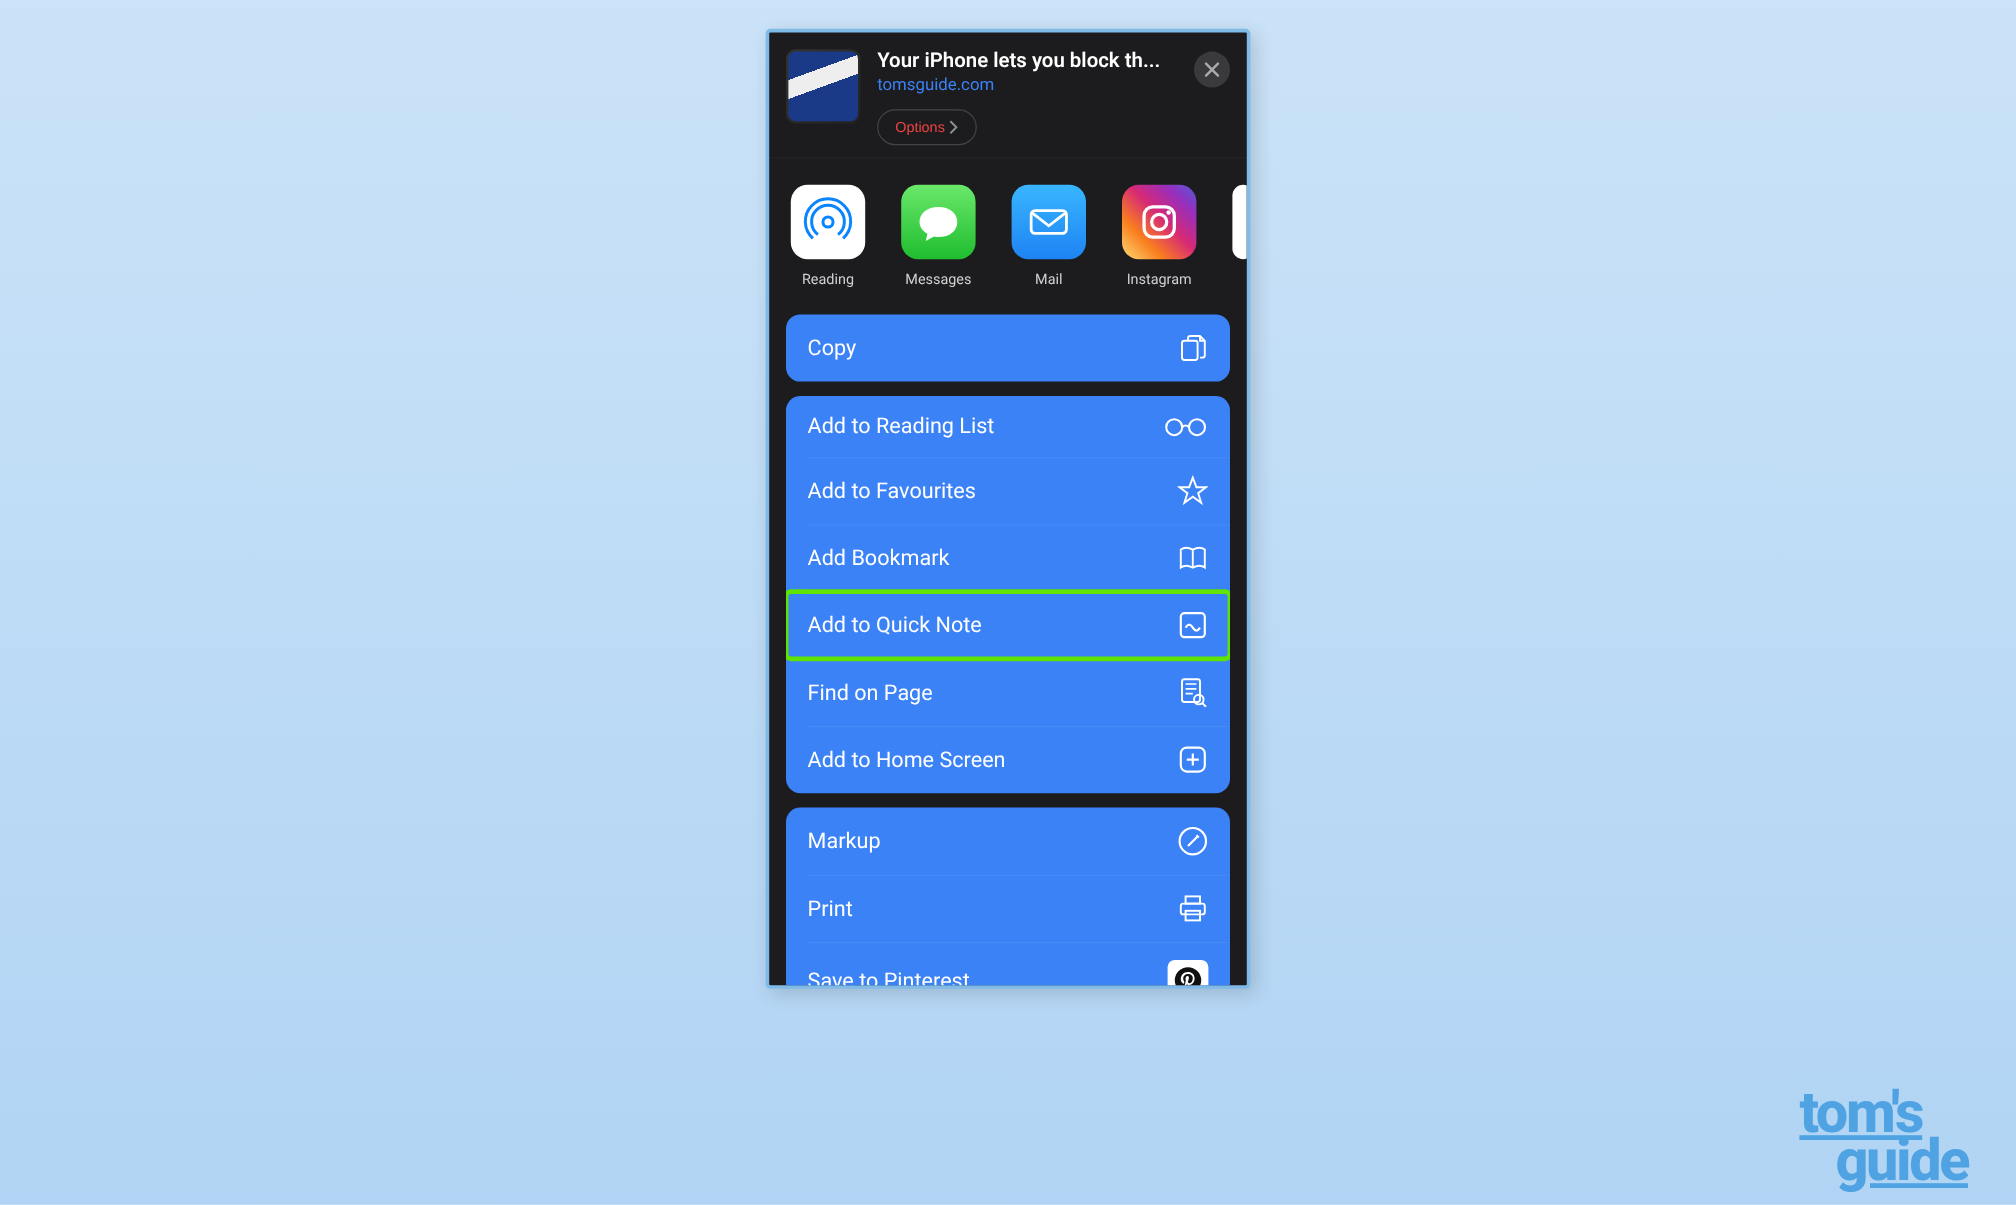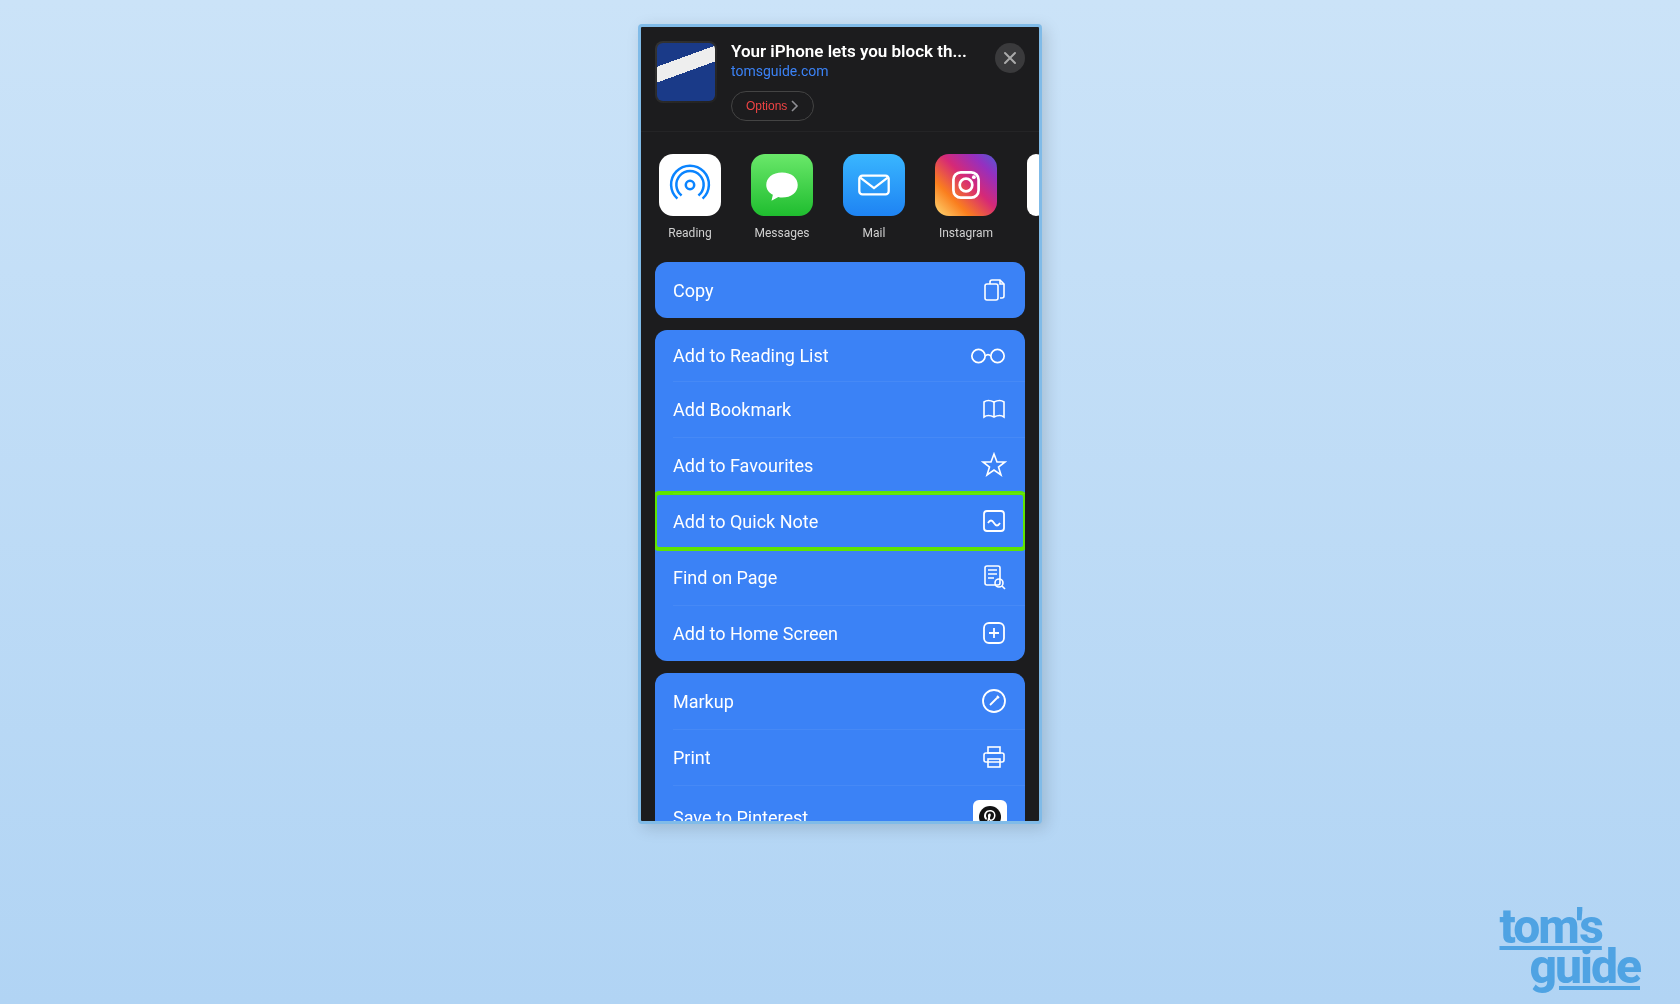--- a/index.html
+++ b/index.html
@@ -277,30 +277,30 @@
     <div class="group">
       <div class="row">
         <span>Add to Reading List</span>
         <svg class="righting" viewBox="0 0 40 18" style="width:38px;height:20px">
             <circle cx="10" cy="9" r="7" stroke-width="1.8"></circle>
             <circle cx="30" cy="9" r="7" stroke-width="1.8"></circle>
             <path d="M17 9 Q20 6 23 9" stroke-width="1.8"></path>
           </svg>
       </div>
       <div class="row">
+        <span>Add to Favourites</span>
+        <svg class="righting" viewBox="0 0 26 26">
+            <path d="M13 2 L16 10 L24 10 L17.5 15 L20 23 L13 18 L6 23 L8.5 15 L2 10 L10 10 Z" stroke-width="1.6"></path>
+          </svg>
+      </div>
+      <div class="row">
         <span>Add Bookmark</span>
         <svg class="righting" viewBox="0 0 26 26">
             <path d="M3 6 Q7 3 13 6 Q19 3 23 6 V21 Q19 18 13 21 Q7 18 3 21 Z" stroke-width="1.6"></path>
             <path d="M13 6 V21" stroke-width="1.6"></path>
-          </svg>
-      </div>
-      <div class="row">
-        <span>Add to Favourites</span>
-        <svg class="righting" viewBox="0 0 26 26">
-            <path d="M13 2 L16 10 L24 10 L17.5 15 L20 23 L13 18 L6 23 L8.5 15 L2 10 L10 10 Z" stroke-width="1.6"></path>
           </svg>
       </div>
       <div class="row highlight">
         <span>Add to Quick Note</span>
         <svg class="righting" viewBox="0 0 26 26">
             <rect x="3" y="3" width="20" height="20" rx="3" stroke-width="1.8"></rect>
             <path d="M7 15 Q10 10 13 15 Q16 20 19 15" stroke-width="1.8"></path>
           </svg>
       </div>
       <div class="row">

